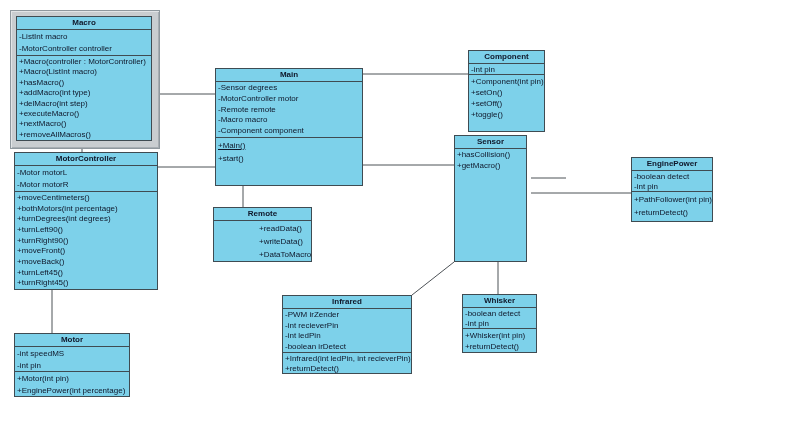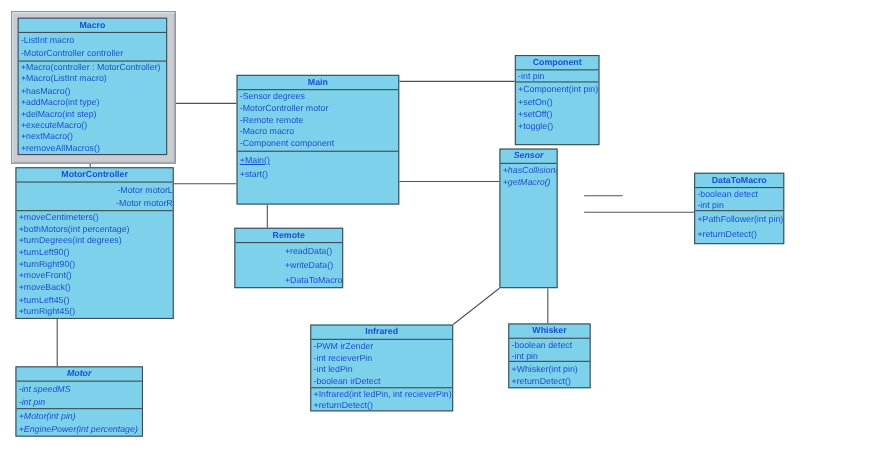--- a/index.html
+++ b/index.html
@@ -8,21 +8,21 @@
     font-family:"Liberation Sans",sans-serif;
   }
   #wires{position:absolute;left:0;top:0;width:800px;height:422px;}
   .sel-frame{
     position:absolute;background:#c9cdd0;border:1px solid #8f989e;
     box-shadow:inset 1px 1px 0 #e2e5e7, inset -1px -1px 0 #a7adb2;
   }
   .uml-class{
     position:absolute;background:var(--node-fill,#7dd1ea);
     border:1px solid var(--node-border,#3f4b52);
-    box-sizing:border-box;color:#1d4ed8;
+    box-sizing:border-box;color:#0f172a;
   }
   .uml-title{
     font-weight:bold;font-size:8px;text-align:center;
     border-bottom:1px solid var(--node-border,#3f4b52);
     overflow:hidden;white-space:nowrap;
   }
   .uml-attrs{border-bottom:1px solid var(--node-border,#3f4b52);}
   .uml-attrs,.uml-methods{overflow:hidden;padding-top:1px;box-sizing:border-box;}
   .row{
     font-size:8px;white-space:nowrap;overflow:hidden;padding-left:2px;
@@ -60,37 +60,37 @@
           <div class="row">+hasMacro()</div>
           <div class="row">+addMacro(int type)</div>
           <div class="row">+delMacro(int step)</div>
           <div class="row">+executeMacro()</div>
           <div class="row">+nextMacro()</div>
           <div class="row">+removeAllMacros()</div>
         </div>
   </div>
       <div class="uml-class" style="left: 14px; top: 152px; width: 144px; height: 138px;">
     <div class="uml-title" style="height: 12px; line-height: 12px;">MotorController</div>
-    <div class="uml-attrs" style="height: 26px; line-height: 12px; text-align: right;">
+    <div class="uml-attrs" style="height: 26px; line-height: 12px;">
           <div class="row">-Motor motorL</div>
           <div class="row">-Motor motorR</div>
         </div>
     <div class="uml-methods" style="height: 98px; line-height: 10.67px;">
           <div class="row">+moveCentimeters()</div>
           <div class="row">+bothMotors(int percentage)</div>
           <div class="row">+turnDegrees(int degrees)</div>
           <div class="row">+turnLeft90()</div>
           <div class="row">+turnRight90()</div>
           <div class="row">+moveFront()</div>
           <div class="row">+moveBack()</div>
           <div class="row">+turnLeft45()</div>
           <div class="row">+turnRight45()</div>
         </div>
   </div>
-      <div class="uml-class" style="left: 14px; top: 333px; width: 116px; height: 64px; font-style: italic;">
+      <div class="uml-class" style="left: 14px; top: 333px; width: 116px; height: 64px;">
     <div class="uml-title" style="height: 12px; line-height: 12px;">Motor</div>
     <div class="uml-attrs" style="height: 25px; line-height: 11.5px;">
           <div class="row">-int speedMS</div>
           <div class="row">-int pin</div>
         </div>
     <div class="uml-methods" style="height: 25px; line-height: 11.5px;">
           <div class="row">+Motor(int pin)</div>
           <div class="row">+EnginePower(int percentage)</div>
         </div>
   </div>
@@ -122,29 +122,29 @@
     <div class="uml-attrs" style="height: 11px; line-height: 9px;">
           <div class="row">-int pin</div>
         </div>
     <div class="uml-methods" style="height: 57px; line-height: 11px;">
           <div class="row">+Component(int pin)</div>
           <div class="row">+setOn()</div>
           <div class="row">+setOff()</div>
           <div class="row">+toggle()</div>
         </div>
   </div>
-      <div class="uml-class" style="left: 454px; top: 135px; width: 53px; height: 127px; font-style: italic;">
+      <div class="uml-class" style="left: 454px; top: 135px; width: 73px; height: 127px;">
     <div class="uml-title" style="height: 12px; line-height: 12px;">Sensor</div>
     <div class="uml-methods" style="height: 34px; line-height: 10.67px;">
           <div class="row">+hasCollision()</div>
           <div class="row">+getMacro()</div>
         </div>
   </div>
       <div class="uml-class" style="left: 631px; top: 157px; width: 82px; height: 65px;">
-    <div class="uml-title" style="height: 12px; line-height: 12px;">DataToMacro</div>
+    <div class="uml-title" style="height: 12px; line-height: 12px;">EnginePower</div>
     <div class="uml-attrs" style="height: 21px; line-height: 9.5px;">
           <div class="row">-boolean detect</div>
           <div class="row">-int pin</div>
         </div>
     <div class="uml-methods" style="height: 30px; line-height: 13px;">
           <div class="row">+PathFollower(int pin)</div>
           <div class="row">+returnDetect()</div>
         </div>
   </div>
       <div class="uml-class" style="left: 282px; top: 295px; width: 130px; height: 79px;">

